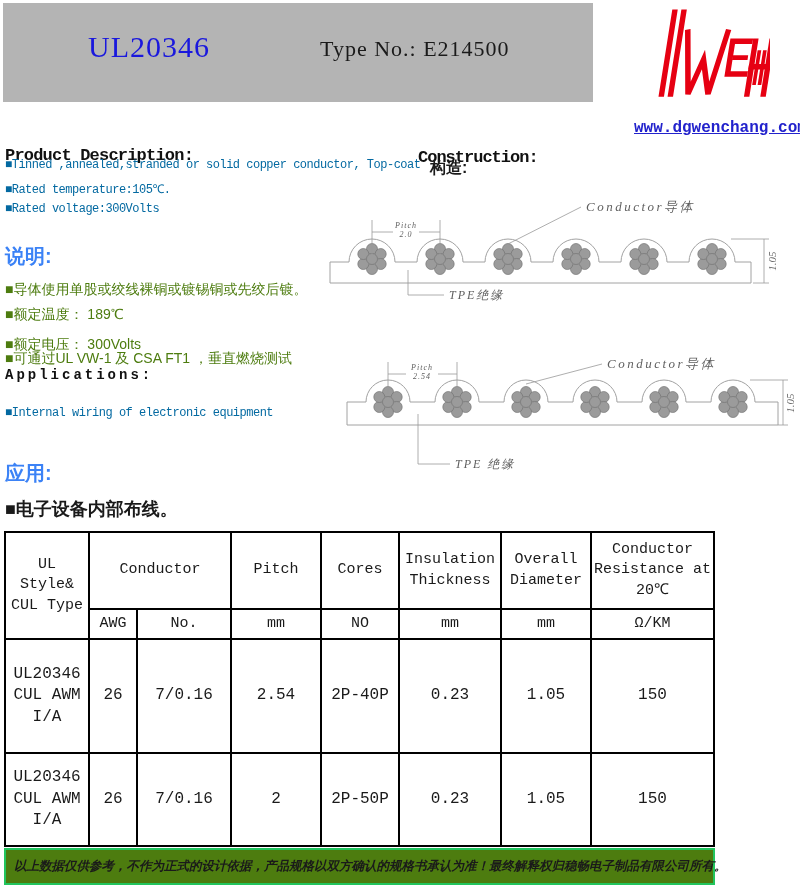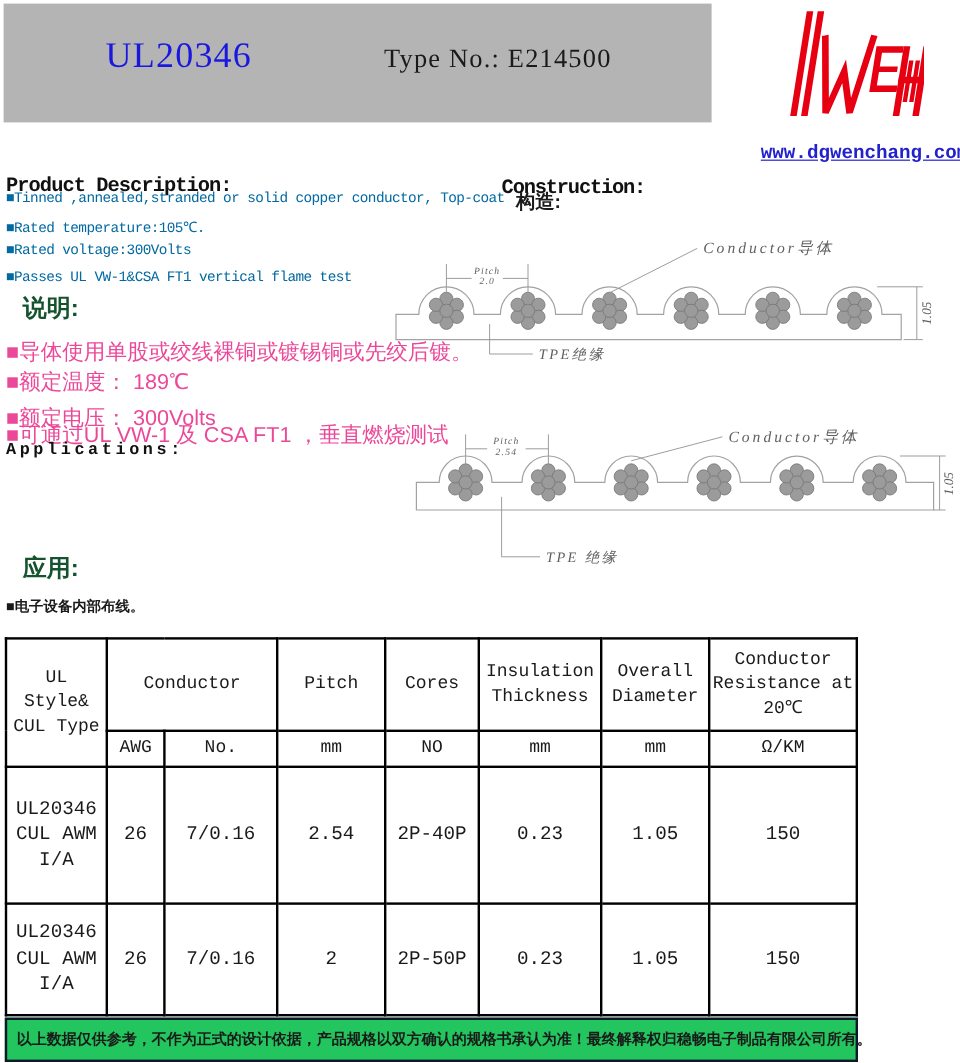--- a/index.html
+++ b/index.html
@@ -17,45 +17,45 @@
   .logo-box { position:absolute; left:650px; top:2px; width:120px; height:104px; }
   .website { position:absolute; left:634px; top:119px; width:162px; text-align:center;
     font-size:16px; font-weight:bold; color:#2222cc; text-decoration:underline; cursor:pointer; }
   
   .en-title { position:absolute; font-size:17px; font-weight:bold; letter-spacing:-0.8px; color:#111;text-align:right; }
   .pd-title { left:5px; top:146px; }
   .con-title { left:418px; top:148px; letter-spacing:-1px; }
   .app-title { left:5px; top:367px; font-size:14px; letter-spacing:3px; }
   .en-bullet { position:absolute; left:5px; font-size:12px; letter-spacing:-0.5px; color:#0369a1; white-space:nowrap; }
   .cn { font-family:"Liberation Sans", sans-serif; }
-  .cn-title { position:absolute; left:19px; font-size:20px; font-weight:bold; color:#14532d; }
-  .cn-bullet { position:absolute; left:5px; font-size:18px; color:#ec4899; white-space:nowrap; }
+  .cn-title { position:absolute; left:5px; font-size:20px; font-weight:bold; color:#3b82f6; }
+  .cn-bullet { position:absolute; left:5px; font-size:14px; color:#4d7c0f; white-space:nowrap; }
   .gouzao { position:absolute; left:430px; top:158px; font-size:16px; font-weight:bold; }
-  .yy-bullet { position:absolute; left:5px; top:497px; font-size:12px; font-weight:bold; }
+  .yy-bullet { position:absolute; left:5px; top:497px; font-size:18px; font-weight:bold; }
   
   .diag { position:absolute; }
   .d1 { left:323px; top:190px; }
   .d2 { left:330px; top:352px; }
   .diag path.profile { fill:none; stroke:#a2a2a2; stroke-width:1; }
   .diag .dim { stroke:#999; stroke-width:0.8; fill:none; }
   .diag text { fill:#5f5f5f; font-family:"Liberation Serif", serif; font-style:italic; }
   .diag .strand { fill:#9b9b9b; stroke:#767676; stroke-width:0.7; }
   .lbl-big { font-size:13px; letter-spacing:2.5px; }
   .lbl-mid { font-size:12px; letter-spacing:2px; }
   .lbl-sm  { font-size:8px; letter-spacing:1px; }
   .lbl-dim { font-size:11px; font-style:normal; fill:#555; }
   
   .spec-table { position:absolute; left:4px; top:531px; width:709px; border-collapse:collapse;
     table-layout:fixed; text-align:center; }
   .spec-table th, .spec-table td { border:2px solid #000; font-weight:normal;
     font-size:15px; white-space:pre-line; vertical-align:middle; line-height:1.35; }
   .spec-table td.data { font-size:16px; }
   
   .footer-box { position:absolute; left:4px; top:848px; width:711px; height:37px;
-    border:2px solid #0f172a; background:#22c55e; }
+    border:2px solid #22c55e; background:#4d7c0f;font-style:italic; }
   .footer-text { font-family:"Liberation Sans", sans-serif; font-size:12.5px; font-weight:bold;
     line-height:32px; padding-left:8px; white-space:nowrap; }
 </style>
 </head>
 <body>
 
 <div class="page">
 
   <div class="header-bar"></div>
   <div class="model-title">UL20346</div>
@@ -79,29 +79,29 @@
   </div>
   <a class="website">www.dgwenchang.com</a>
 
   <div class="en-title pd-title">Product Description:</div>
   <div class="en-title con-title">Construction:</div>
   <div class="gouzao cn">构造:</div>
 
   <div class="en-bullet" style="top:158px">■Tinned ,annealed,stranded or solid copper conductor, Top-coat</div>
   <div class="en-bullet" style="top:180px">■Rated temperature:105℃.</div>
   <div class="en-bullet" style="top:202px">■Rated voltage:300Volts</div>
-  <div class="en-bullet" style="top:224px">■Passes UL VW-1&amp;CSA FT1 vertical flame test</div>
 
   <div class="cn-title cn" style="top:243px">说明:</div>
   <div class="cn-bullet cn" style="top:281px">■导体使用单股或绞线裸铜或镀锡铜或先绞后镀。</div>
   <div class="cn-bullet cn" style="top:306px">■额定温度： 189℃</div>
   <div class="cn-bullet cn" style="top:336px">■额定电压： 300Volts</div>
   <div class="cn-bullet cn" style="top:350px">■可通过UL VW-1 及 CSA FT1 ，垂直燃烧测试</div>
 
   <div class="en-title app-title">Applications:</div>
+  <div class="en-bullet" style="top:406px">■Internal wiring of electronic equipment</div>
 
   <div class="cn-title cn" style="top:460px">应用:</div>
   <div class="yy-bullet cn">■电子设备内部布线。</div>
 
   <svg class="diag d1" width="475" height="120" viewBox="0 0 475 120">
     <defs>
       <g id="cluster1">
         <circle cx="0" cy="-10" r="5.5"></circle>
           <circle cx="8.7" cy="-5" r="5.5"></circle>
           <circle cx="8.7" cy="5" r="5.5"></circle>

